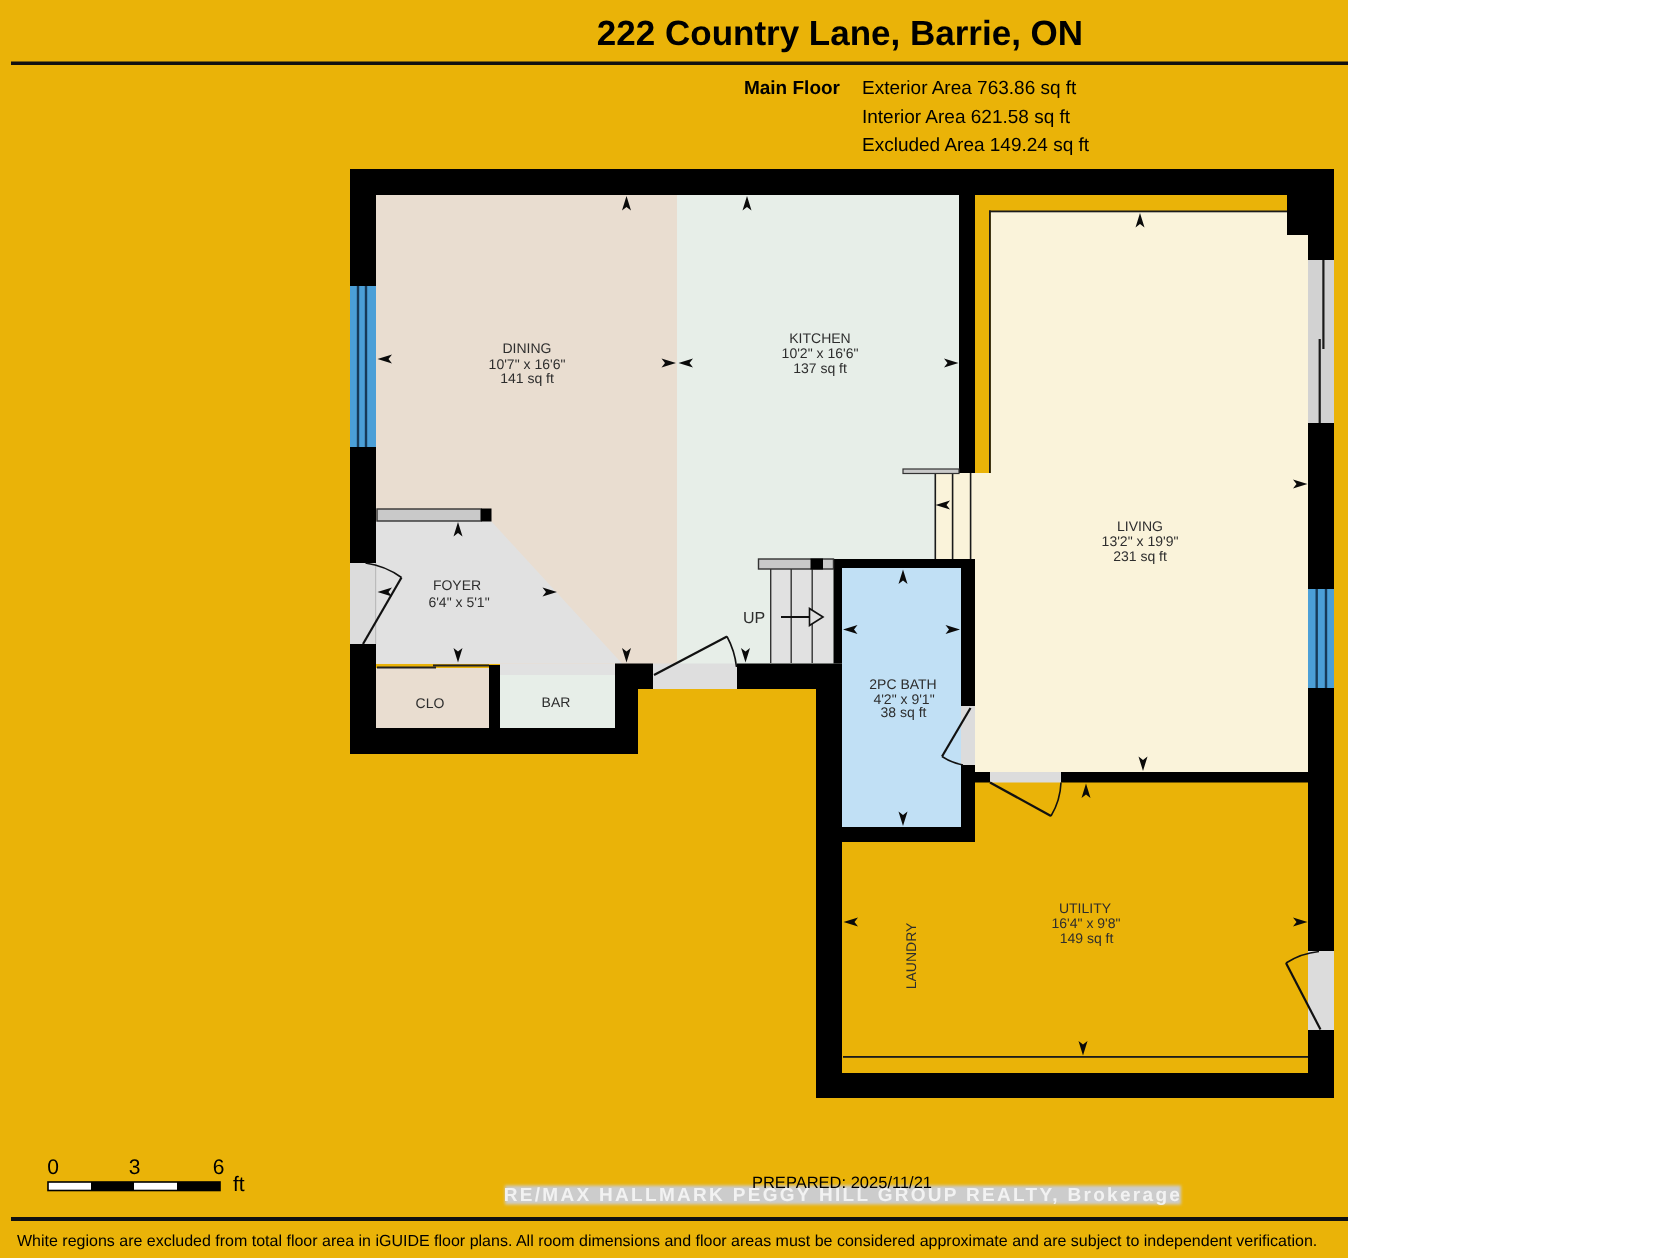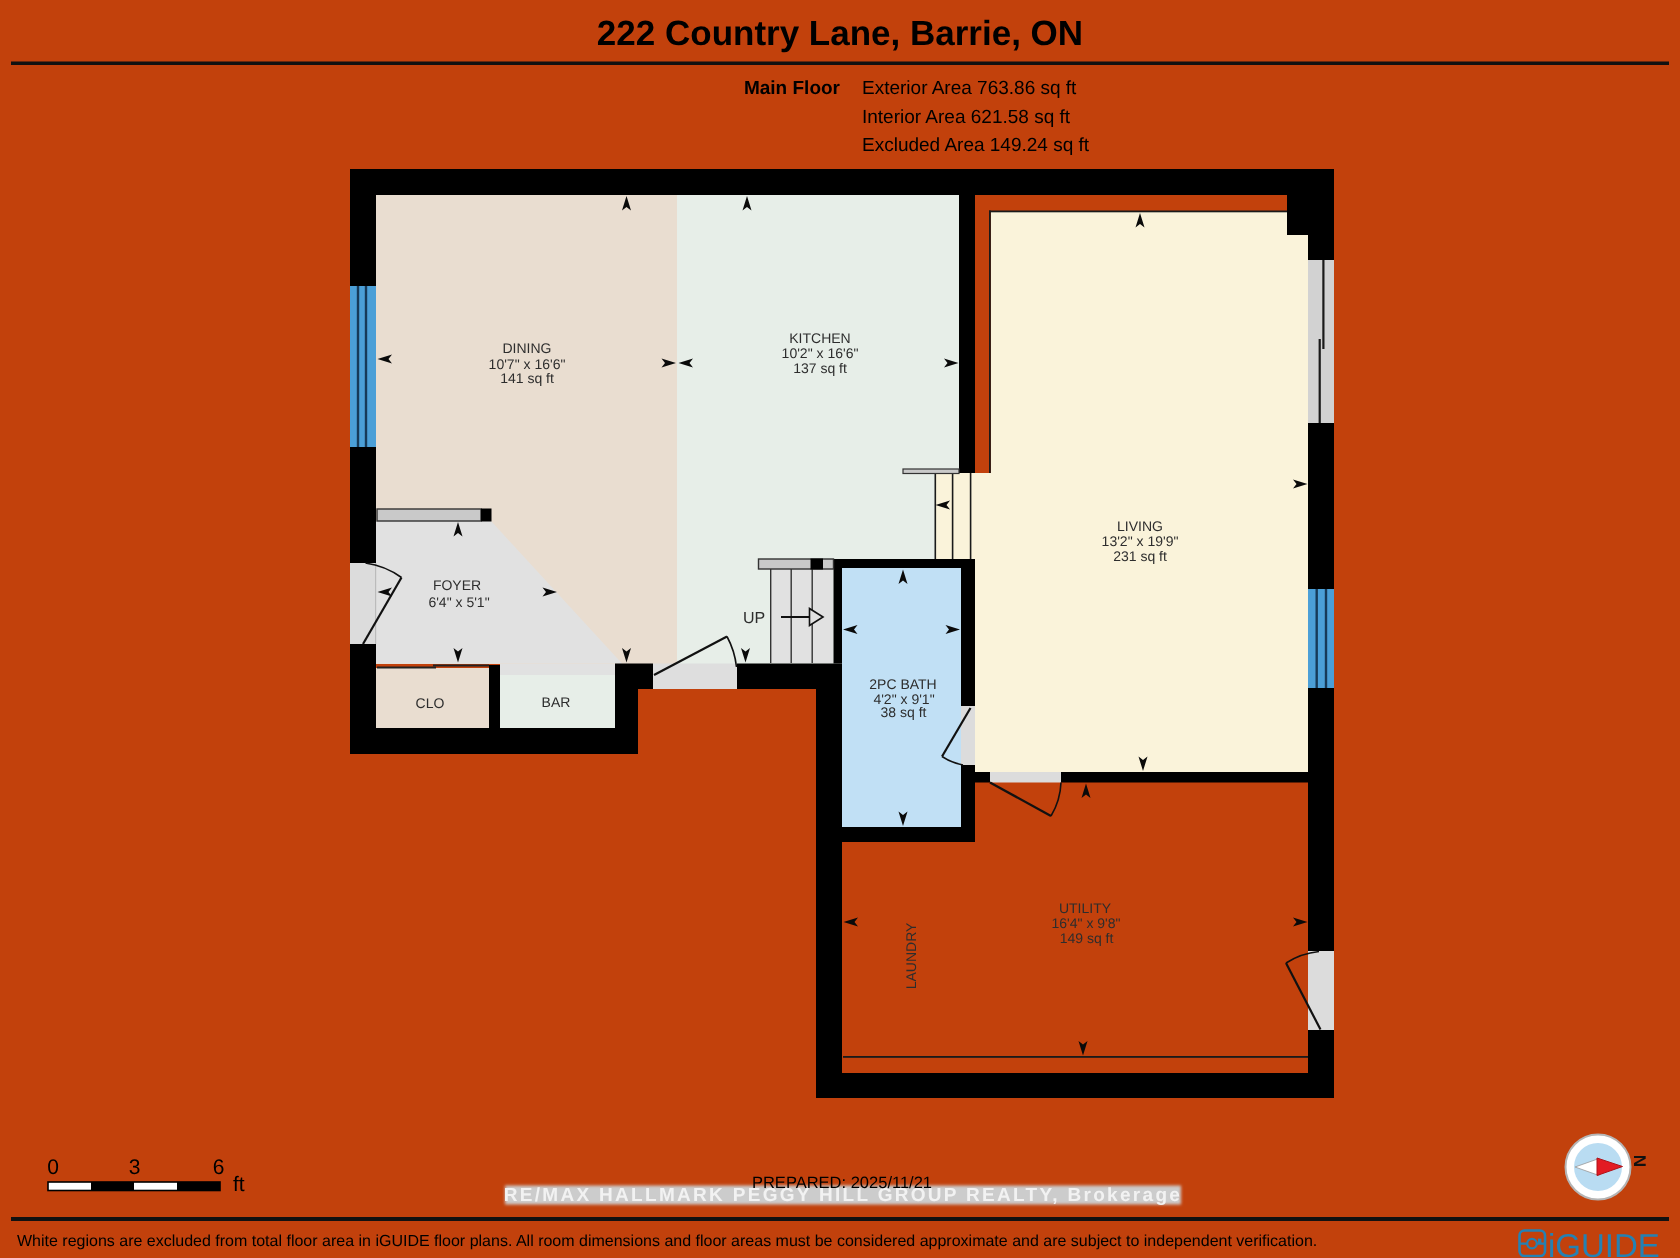--- a/index.html
+++ b/index.html
@@ -1,16 +1,16 @@
 <!DOCTYPE html>
 <html><head>
 <meta charset="utf-8">
 <style>
 html,body{margin:0;padding:0;background:#fff;}
-#page{position:relative;width:1680px;height:1258px;background:#c2410c;overflow:hidden;font-family:"Liberation Sans",sans-serif;}
+#page{position:relative;width:1348px;height:1258px;background:#eab308;overflow:hidden;font-family:"Liberation Sans",sans-serif;}
 svg{position:absolute;left:0;top:0;}
 text{text-rendering:geometricPrecision;-webkit-font-smoothing:antialiased;}
 </style>
 </head>
 <body>
 <div id="page">
 <svg width="1680" height="1258" viewBox="0 0 1680 1258" font-family="Liberation Sans, sans-serif">
 
 <text x="840" y="45" font-size="35" font-weight="bold" text-anchor="middle" fill="#000">222 Country Lane, Barrie, ON</text>
 <rect x="11" y="61.5" width="1658" height="3.5" fill="#111"></rect>

